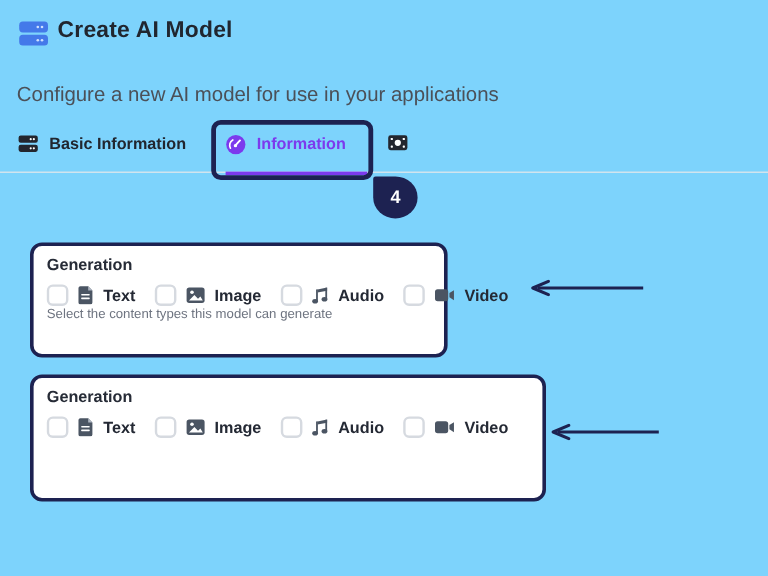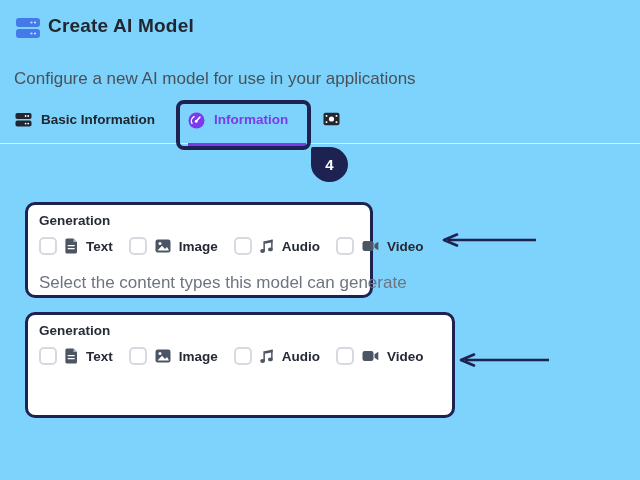--- a/index.html
+++ b/index.html
@@ -43,21 +43,21 @@
   .cap-card{position:absolute;left:25px;background:#fff;border:3.5px solid var(--annotation-navy);
     border-radius:10px;padding:8px 11px}
   #card-generation{top:202px;width:348px;height:96px}
   #card-embedding{top:312px;width:430px;height:106px}
   .card-label{font-size:13.5px;font-weight:600;color:#262b36}
   .opt-row{display:flex;align-items:flex-start;gap:16px;margin-top:9px}
   .opt{display:flex;align-items:center;gap:8px}
   .checkbox{width:18px;height:18px;border:2px solid var(--checkbox-border);border-radius:5px;background:#fff;cursor:pointer;flex:0 0 auto}
   .opt-icon{display:flex;align-items:center;flex:0 0 auto}
   .opt-label{font-size:13.5px;font-weight:700;color:#242934;cursor:pointer}
-  .card-helper{margin-top:18px;font-size:17px;color:var(--helper-gray);white-space:nowrap}
+  .card-helper{margin-top:1px;font-size:11px;color:var(--helper-gray);white-space:nowrap}
 </style>
 </head>
 <body>
 
 <div id="app">
 
   <span class="hdr-icon">
     <svg width="26" height="24" viewBox="0 0 26 24">
       <rect x="1" y="2" width="24" height="9" rx="3" fill="var(--brand-blue)"></rect>
       <rect x="1" y="13" width="24" height="9" rx="3" fill="var(--brand-blue)"></rect>

